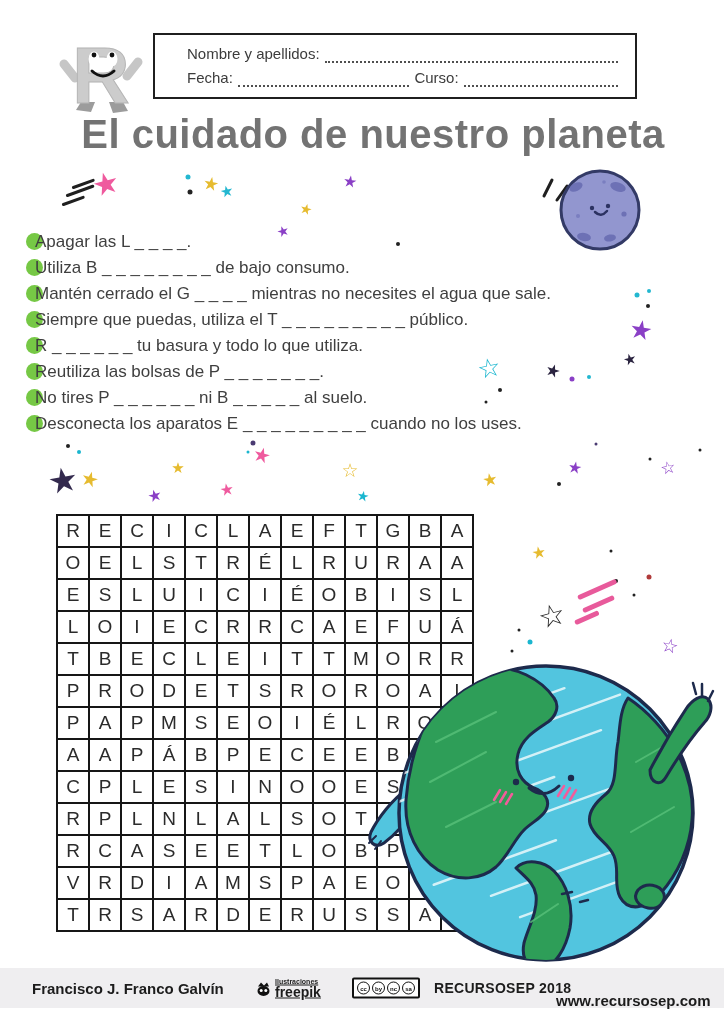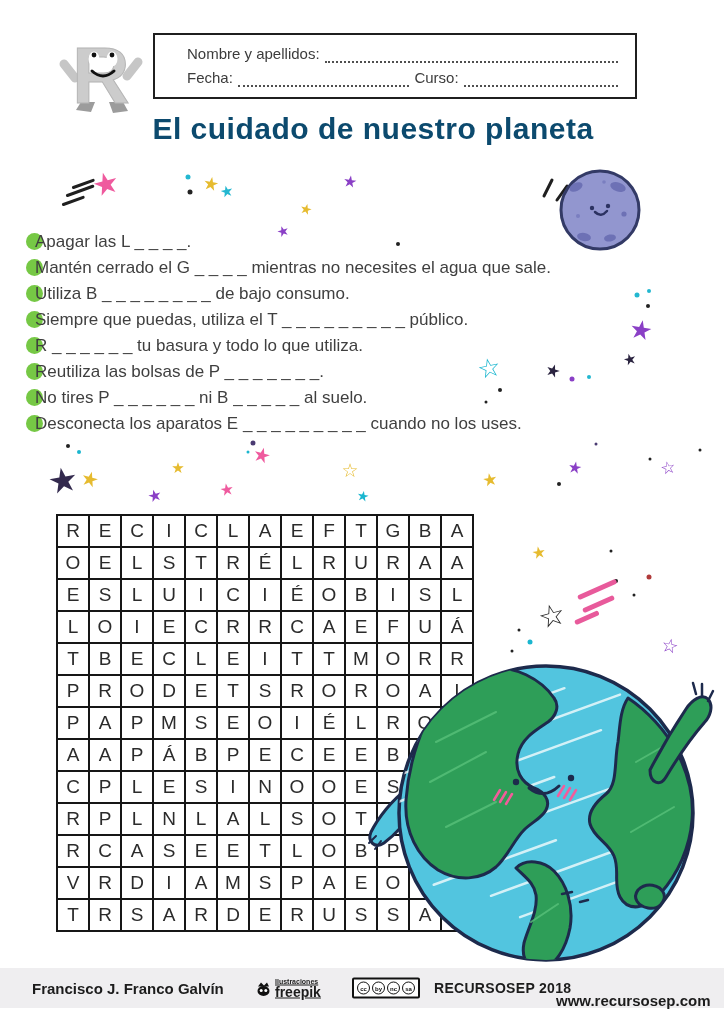--- a/index.html
+++ b/index.html
@@ -17,22 +17,22 @@
     display: flex; flex-direction: column; justify-content: center;
     padding: 4px 12px; gap: 6px;
   }
   .nb-row { display: flex; align-items: flex-end; font-size: 15px; color: #3c3c3c; margin-left: 20px; }
   .nb-label { white-space: nowrap; padding-bottom: 1px; }
   .dotline { flex: 1; border-bottom: 2px dotted #4f4f4f; height: 15px; margin: 0 5px; }
   .dotline.short { flex: 0.9; }
   
   .title {
     position: absolute; left: 0; top: 112px; width: 100%;
-    text-align: center; font-size: 30px; font-weight: bold;
-    color: #0c4a6e; letter-spacing: 0.5px; padding-left: 22px;
+    text-align: center; font-size: 40px; font-weight: bold;
+    color: #737373; letter-spacing: 0.5px; padding-left: 22px;
   }
   
   .tips { position: absolute; left: 26px; top: 229px; width: 676px; }
   .tip { position: relative; height: 26px; display: flex; align-items: center; }
   .tip-bullet {
     position: absolute; left: 0; top: 4px; width: 17px; height: 17px;
     border-radius: 50%; background: #76c845;
   }
   .tip-text { position: relative; margin-left: 9px; font-size: 17px; color: #3f3f3f; z-index: 1; white-space: nowrap; }
   
@@ -180,25 +180,25 @@
     <path d="M59,52 Q65,58 71,51" fill="none" stroke="#2c3261" stroke-width="2.5" stroke-linecap="round"></path>
   </svg>
 
   <div class="tips">
       <div class="tip">
         <span class="tip-bullet"></span>
         <span class="tip-text">Apagar las L _ _ _ _.</span>
       </div>
       <div class="tip">
         <span class="tip-bullet"></span>
+        <span class="tip-text">Utiliza B _ _ _ _ _ _ _ _ de bajo consumo.</span>
+      </div>
+      <div class="tip">
+        <span class="tip-bullet"></span>
         <span class="tip-text">Mantén cerrado el G _ _ _ _ mientras no necesites el agua que sale.</span>
-      </div>
-      <div class="tip">
-        <span class="tip-bullet"></span>
-        <span class="tip-text">Utiliza B _ _ _ _ _ _ _ _ de bajo consumo.</span>
       </div>
       <div class="tip">
         <span class="tip-bullet"></span>
         <span class="tip-text">Siempre que puedas, utiliza el T _ _ _ _ _ _ _ _ _ público.</span>
       </div>
       <div class="tip">
         <span class="tip-bullet"></span>
         <span class="tip-text">R _ _ _ _ _ _ tu basura y todo lo que utiliza.</span>
       </div>
       <div class="tip">

